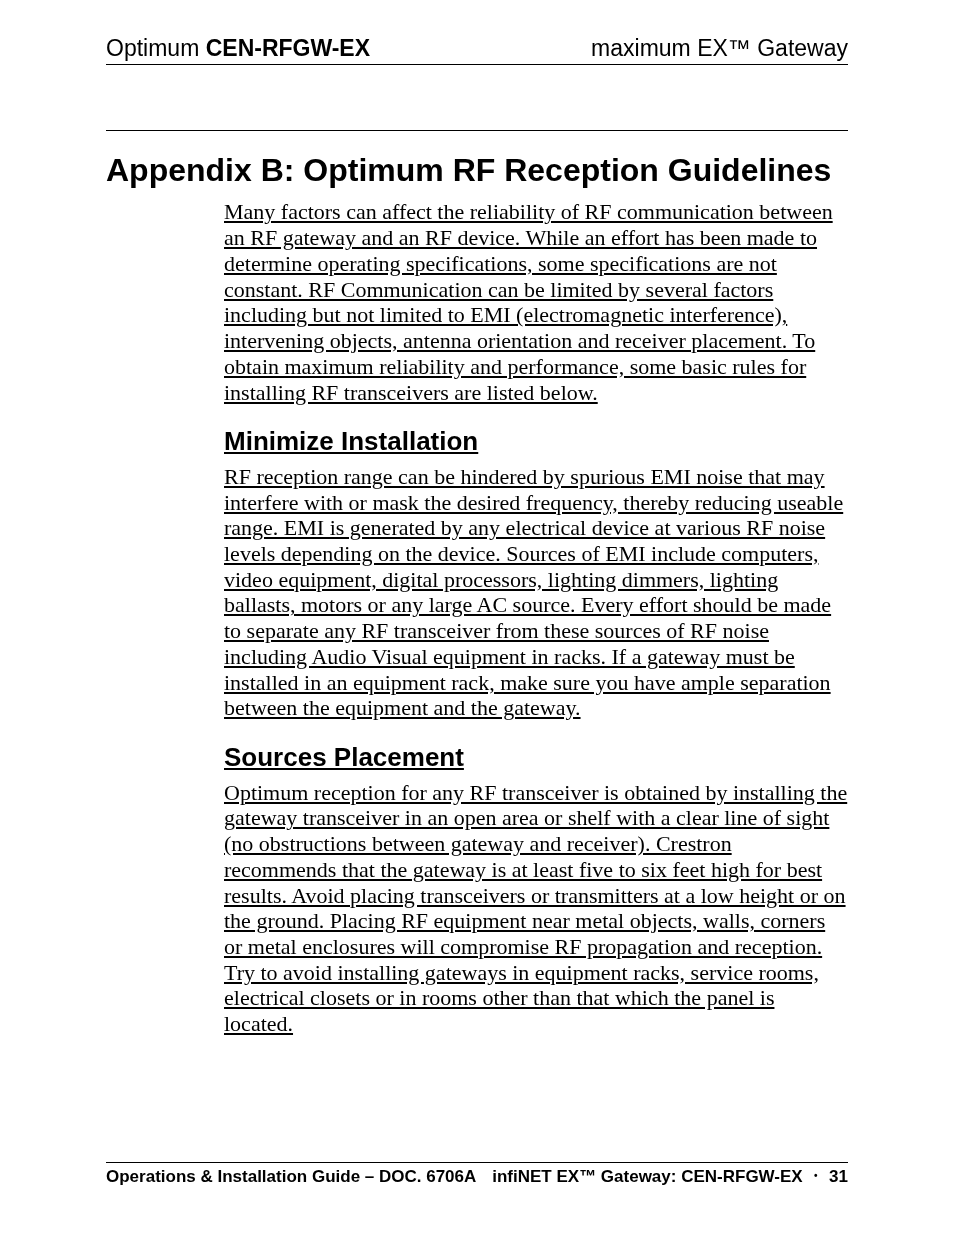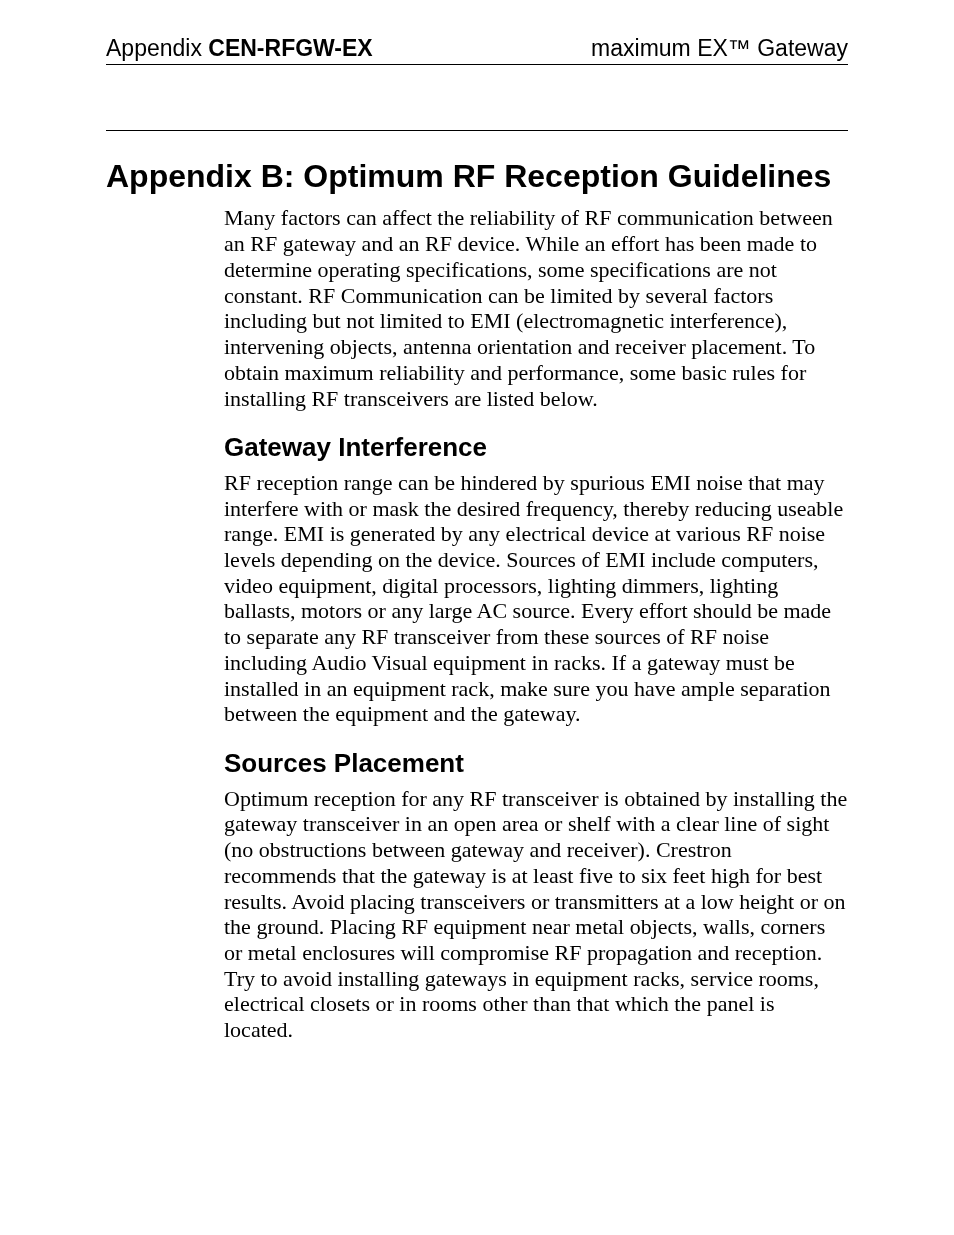--- a/index.html
+++ b/index.html
@@ -38,26 +38,27 @@
   .content {
     margin-top: 65px;
   }
 
   h1.appendix-title {
     font-family: Arial, Helvetica, sans-serif;
     font-weight: 700;
     font-size: 32px;
     margin: 0 0 10px 0;
     border-top: 1.5px solid #000;
-    padding-top: 26px;
+    padding-top: 20px;
     line-height: 1.2;
   }
 
   .body-block {
     margin-left: 118px; 
+    text-decoration: underline;
   }
 
   p.body {
     font-family: "Times New Roman", Times, serif;
     font-size: 22px;
     line-height: 1.17;
     margin: 0 0 20px 0;
     text-align: left;
   }
 
@@ -94,36 +95,44 @@
     padding: 0 2px;
   }
 </style>
 </head>
 <body>
 
 <div class="page">
 
   <div class="running-head">
     <span class="rh-left">
-      <span>Appendix </span><b>CEN-RFGW-EX</b>
+      <span>Optimum </span><b>CEN-RFGW-EX</b>
     </span>
     <span class="rh-right">maximum EX™ Gateway</span>
   </div>
 
   <div class="content">
 
     <h1 class="appendix-title">Appendix B:  Optimum RF Reception Guidelines</h1>
 
     <div class="body-block">
 
       <p class="body">Many factors can affect the reliability of RF communication between an RF gateway and an RF device. While an effort has been made to determine operating specifications, some specifications are not constant. RF Communication can be limited by several factors including but not limited to EMI (electromagnetic interference), intervening objects, antenna orientation and receiver placement. To obtain maximum reliability and performance, some basic rules for installing RF transceivers are listed below.</p>
 
-      <h2 class="subhead">Gateway Interference</h2>
+      <h2 class="subhead">Minimize Installation</h2>
       <p class="body">RF reception range can be hindered by spurious EMI noise that may interfere with or mask the desired frequency, thereby reducing useable range. EMI is generated by any electrical device at various RF noise levels depending on the device. Sources of EMI include computers, video equipment, digital processors, lighting dimmers, lighting ballasts, motors or any large AC source. Every effort should be made to separate any RF transceiver from these sources of RF noise including Audio Visual equipment in racks. If a gateway must be installed in an equipment rack, make sure you have ample separation between the equipment and the gateway.</p>
 
       <h2 class="subhead">Sources Placement</h2>
       <p class="body">Optimum reception for any RF transceiver is obtained by installing the gateway transceiver in an open area or shelf with a clear line of sight (no obstructions between gateway and receiver). Crestron recommends that the gateway is at least five to six feet high for best results. Avoid placing transceivers or transmitters at a low height or on the ground. Placing RF equipment near metal objects, walls, corners or metal enclosures will compromise RF propagation and reception. Try to avoid installing gateways in equipment racks, service rooms, electrical closets or in rooms other than that which the panel is located.</p>
 
     </div>
   </div>
 
+  <div class="running-foot">
+    <span class="rf-left">Operations &amp; Installation Guide – DOC. 6706A</span>
+    <span class="rf-right">
+      <span>infiNET EX™ Gateway: CEN-RFGW-EX</span>
+      &nbsp;<span class="dot">•</span>&nbsp;
+      <span>31</span>
+    </span>
+  </div>
 
 </div>
 
 </body></html>

